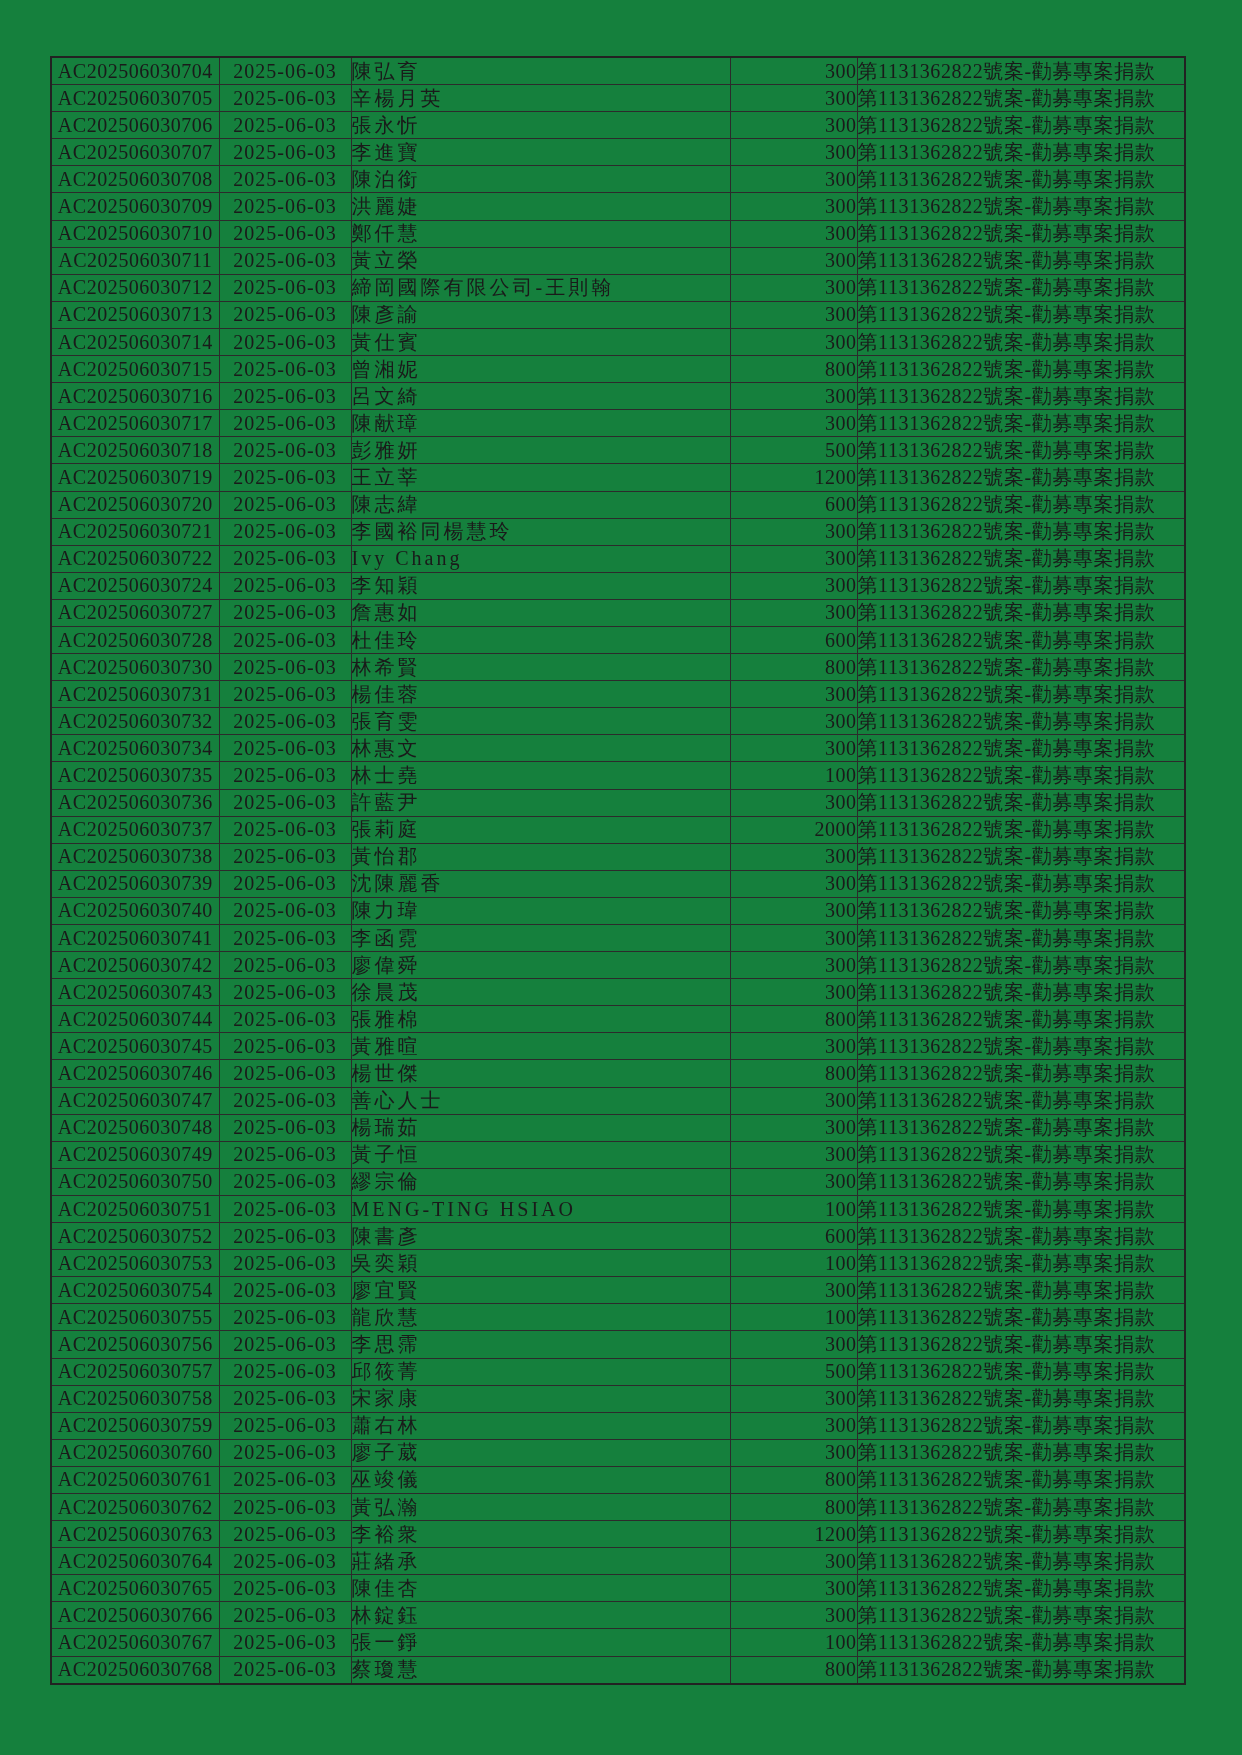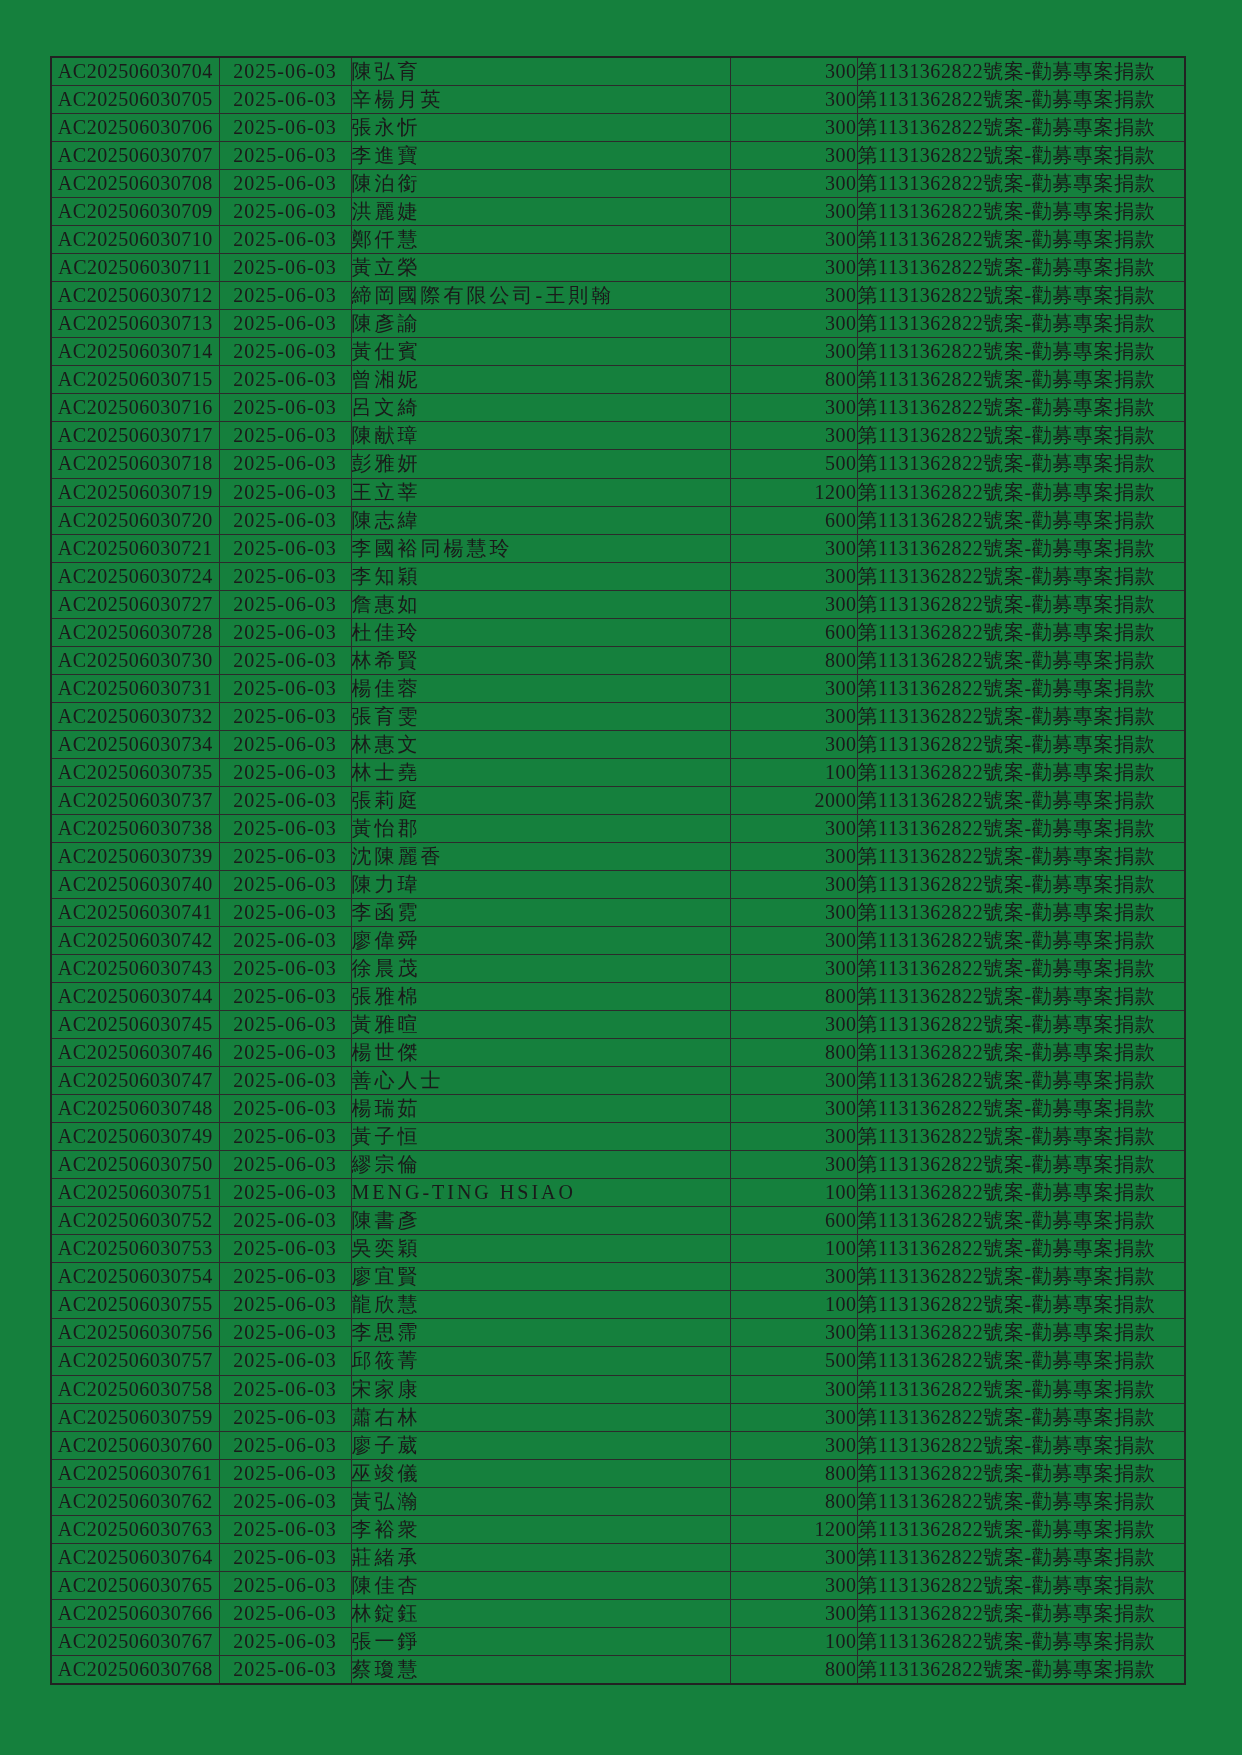--- a/index.html
+++ b/index.html
@@ -171,20 +171,27 @@
           <td class="c4">第1131362822號案-勸募專案捐款</td>
         </tr>
         <tr>
           <td class="c0">AC202506030721</td>
           <td class="c1">2025-06-03</td>
           <td class="c2">李國裕同楊慧玲</td>
           <td class="c3">300</td>
           <td class="c4">第1131362822號案-勸募專案捐款</td>
         </tr>
         <tr>
+          <td class="c0">AC202506030722</td>
+          <td class="c1">2025-06-03</td>
+          <td class="c2">Ivy Chang</td>
+          <td class="c3">300</td>
+          <td class="c4">第1131362822號案-勸募專案捐款</td>
+        </tr>
+        <tr>
           <td class="c0">AC202506030724</td>
           <td class="c1">2025-06-03</td>
           <td class="c2">李知穎</td>
           <td class="c3">300</td>
           <td class="c4">第1131362822號案-勸募專案捐款</td>
         </tr>
         <tr>
           <td class="c0">AC202506030727</td>
           <td class="c1">2025-06-03</td>
           <td class="c2">詹惠如</td>
@@ -224,20 +231,27 @@
           <td class="c1">2025-06-03</td>
           <td class="c2">林惠文</td>
           <td class="c3">300</td>
           <td class="c4">第1131362822號案-勸募專案捐款</td>
         </tr>
         <tr>
           <td class="c0">AC202506030735</td>
           <td class="c1">2025-06-03</td>
           <td class="c2">林士堯</td>
           <td class="c3">100</td>
+          <td class="c4">第1131362822號案-勸募專案捐款</td>
+        </tr>
+        <tr>
+          <td class="c0">AC202506030736</td>
+          <td class="c1">2025-06-03</td>
+          <td class="c2">許藍尹</td>
+          <td class="c3">300</td>
           <td class="c4">第1131362822號案-勸募專案捐款</td>
         </tr>
         <tr>
           <td class="c0">AC202506030737</td>
           <td class="c1">2025-06-03</td>
           <td class="c2">張莉庭</td>
           <td class="c3">2000</td>
           <td class="c4">第1131362822號案-勸募專案捐款</td>
         </tr>
         <tr>

